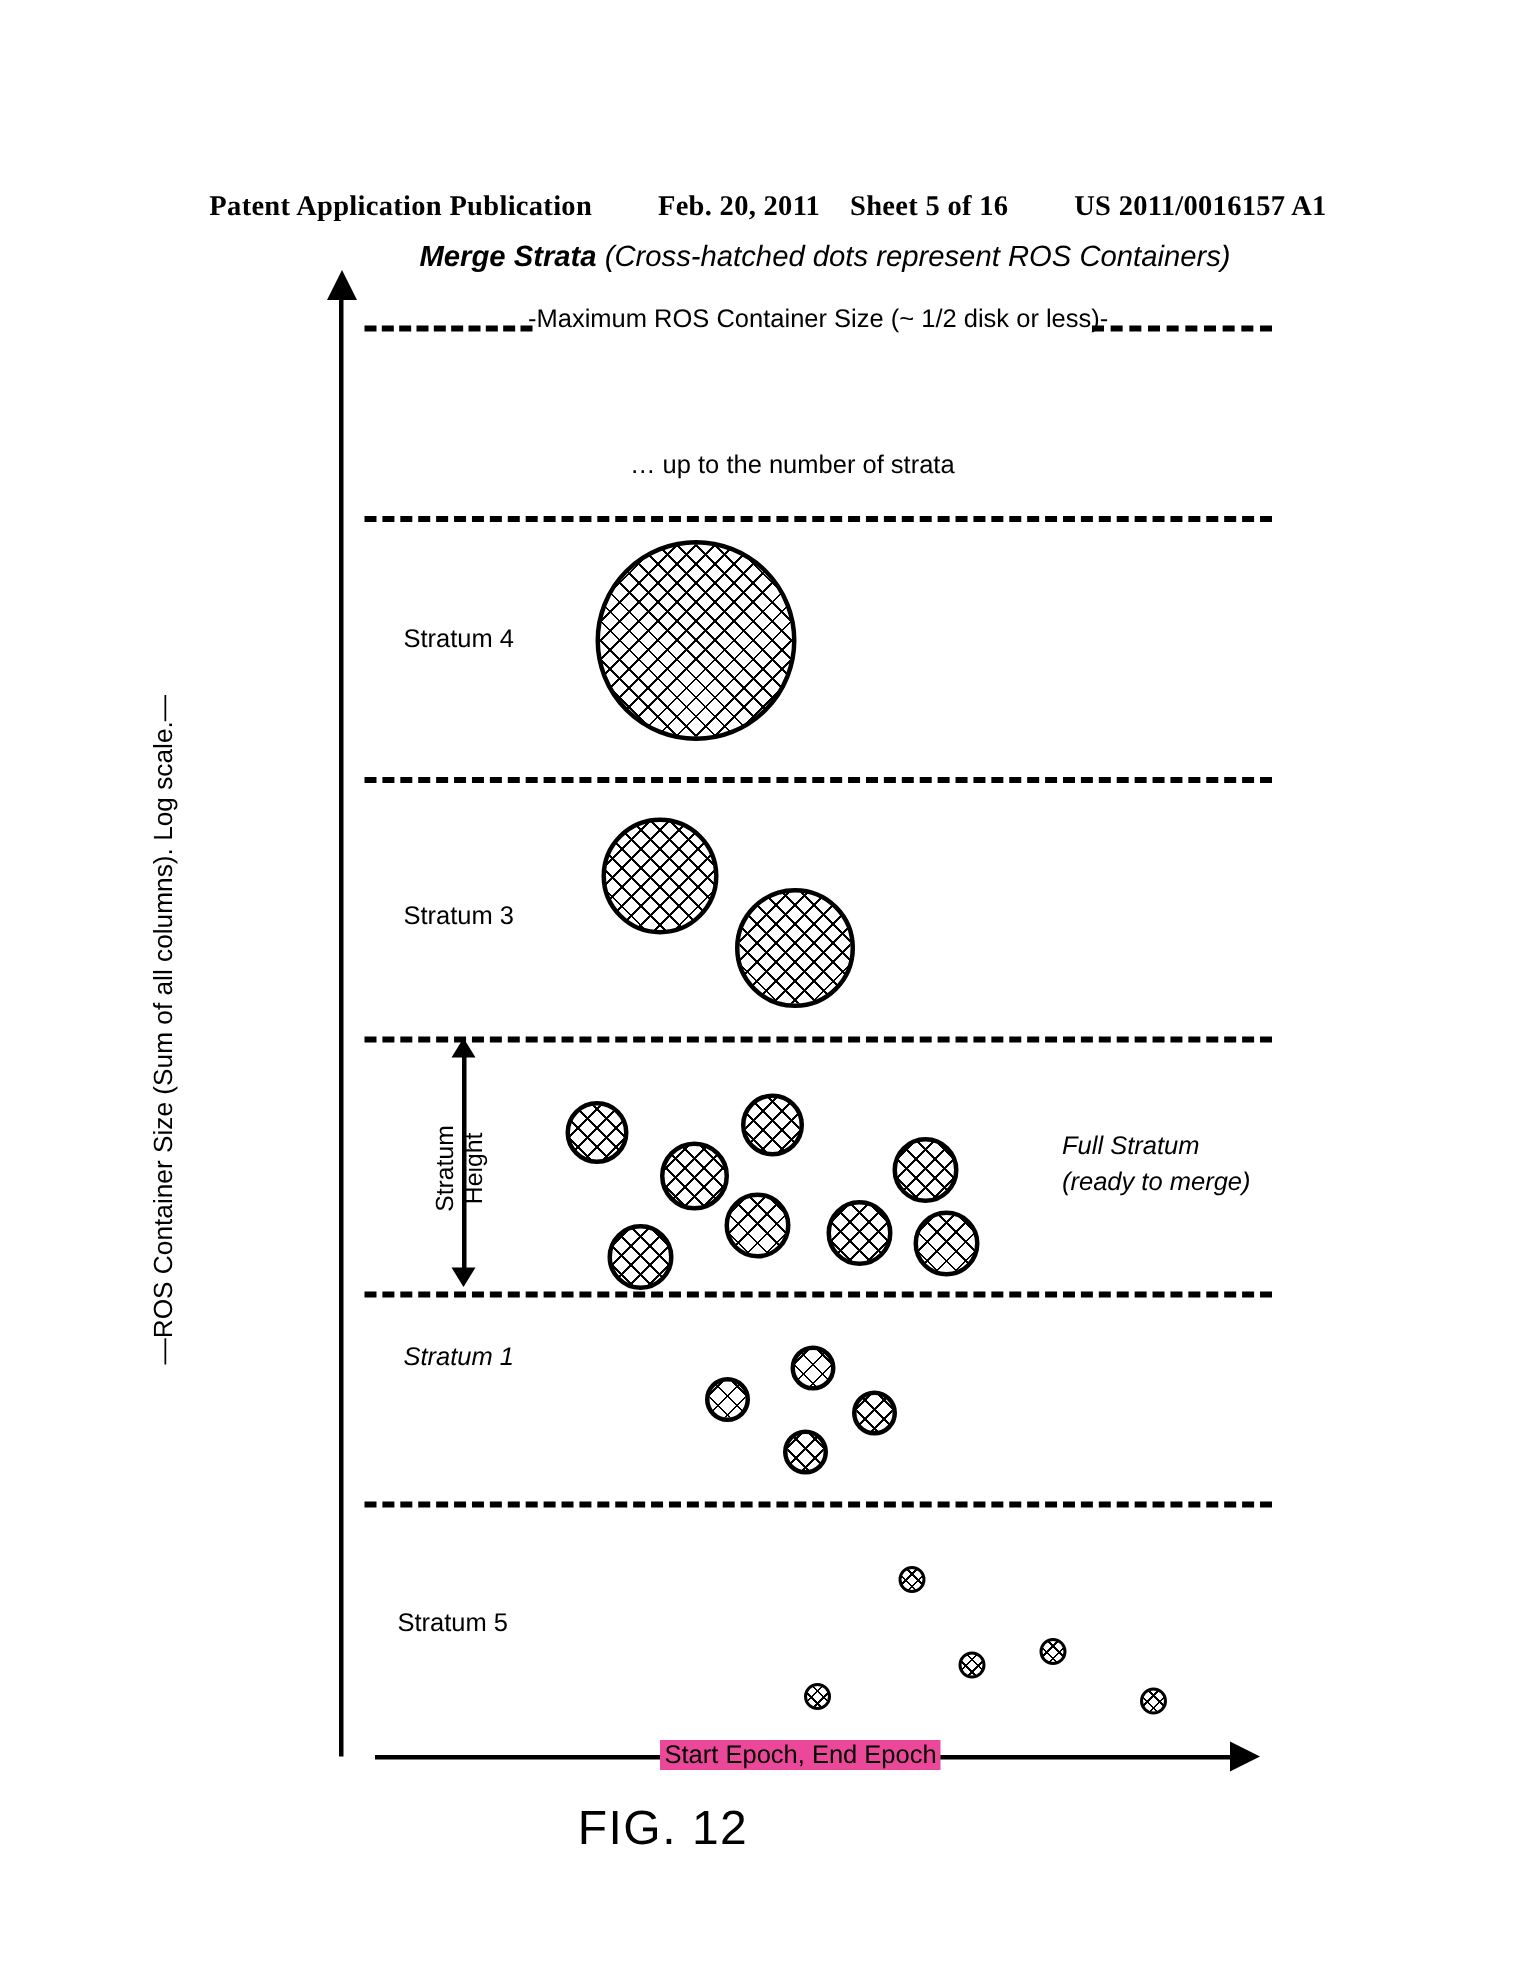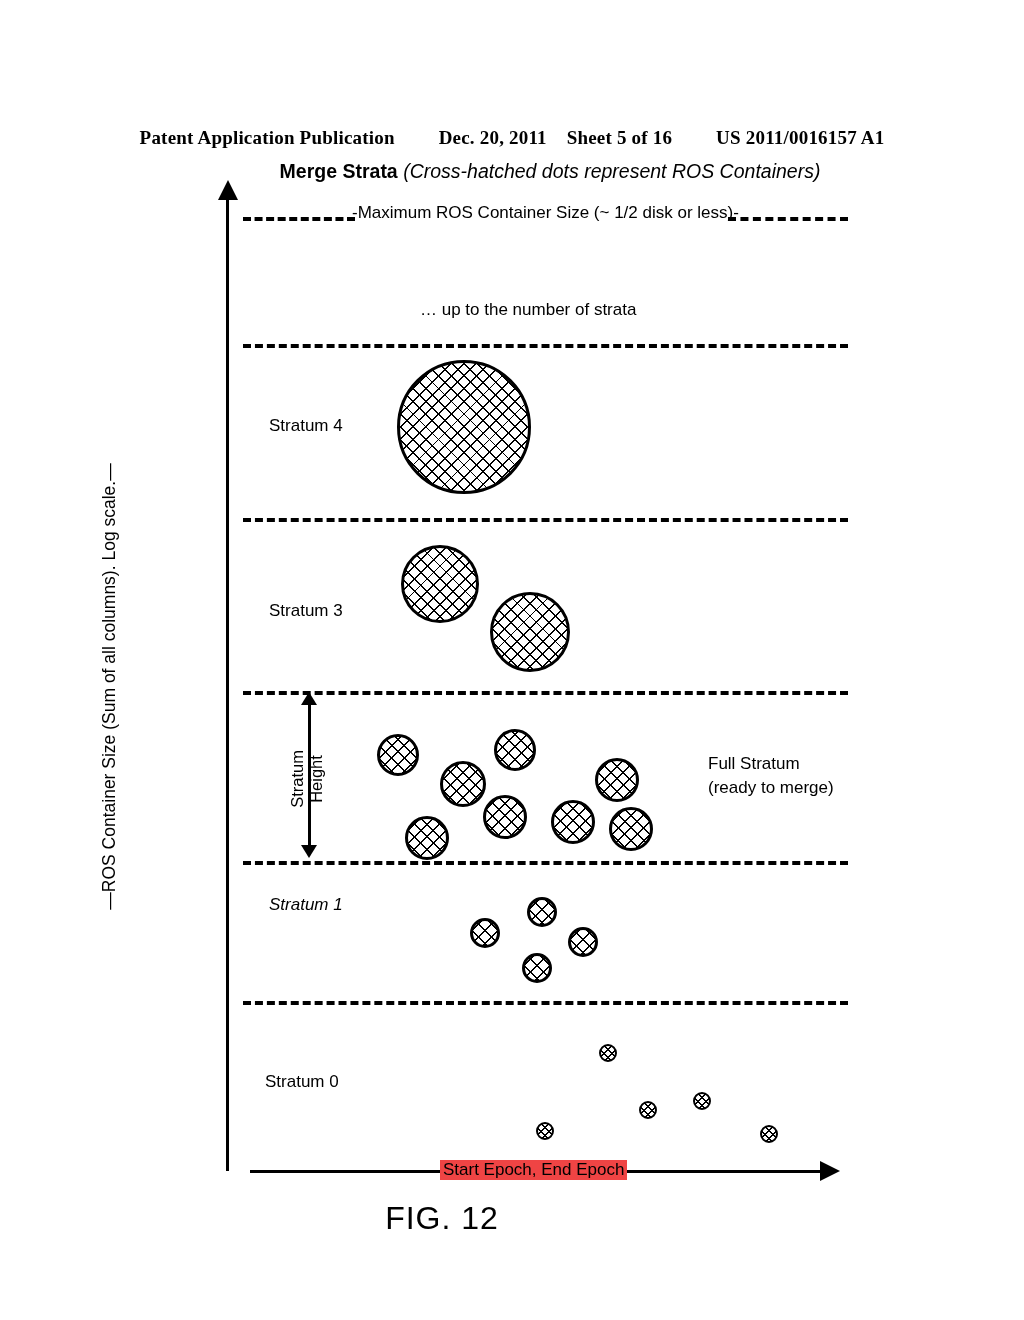--- a/index.html
+++ b/index.html
@@ -46,21 +46,21 @@
   
   #chart-title {
     position: absolute;
     left: 230px;
     top: 160px;
     width: 640px;
     text-align: center;
     font-size: 19.5px;
     white-space: nowrap;
   }
-  #chart-title .t-bold { font-weight: bold; }
+  #chart-title .t-bold { font-weight: bold; font-style: italic; }
   #chart-title .t-ital { font-style: italic; }
 
   
   .axis-line {
     position: absolute;
     background: #000;
   }
   #y-axis-line {
     left: 226px;
     top: 196px;
@@ -88,21 +88,21 @@
     top: 1161px;
     width: 0; height: 0;
     border-top: 10px solid transparent;
     border-bottom: 10px solid transparent;
     border-left: 20px solid #000;
   }
   #x-axis-label {
     position: absolute;
     left: 440px;
     top: 1160px;
-    background: #ef4444;
+    background: #ec4899;
     padding: 0 3px;
     font-size: 17px;
     white-space: nowrap;
   }
 
   
   #y-axis-label {
     position: absolute;
     left: -171px;
     top: 676px;
@@ -227,21 +227,21 @@
     font-family: "Liberation Sans", sans-serif;
     letter-spacing: 1px;
   }
 </style>
 </head>
 <body>
 
 <div id="patent-header">
   <span class="hdr-seg">Patent Application Publication</span>
   <span class="gap-a"></span>
-  <span class="hdr-seg">Dec. 20, 2011</span>
+  <span class="hdr-seg">Feb. 20, 2011</span>
   <span class="gap-b"></span>
   <span class="hdr-seg">Sheet 5 of 16</span>
   <span class="gap-c"></span>
   <span class="hdr-seg">US 2011/0016157 A1</span>
 </div>
 
 <div id="figure">
 
   <div id="chart-title">
     <span class="t-bold">Merge Strata</span>
@@ -264,23 +264,23 @@
 
   <div class="dash-line" style="top:344px"></div>
   <div class="dash-line" style="top:518px"></div>
   <div class="dash-line" style="top:691px"></div>
   <div class="dash-line" style="top:861px"></div>
   <div class="dash-line" style="top:1001px"></div>
 
   <div class="annot" style="left:269px; top:414px;">Stratum 4</div>
   <div class="annot" style="left:269px; top:599px;">Stratum 3</div>
   <div class="annot" style="left:269px; top:893px;font-style:italic;">Stratum 1</div>
-  <div class="annot" style="left:265px; top:1070px;">Stratum 0</div>
-
-  <div class="annot" style="left:708px; top:752px;">
+  <div class="annot" style="left:265px; top:1070px;">Stratum 5</div>
+
+  <div class="annot" style="left:708px; top:752px;font-style:italic;">
     <div>Full Stratum</div>
     <div>(ready to merge)</div>
   </div>
 
 
   <div id="stratum-height-group">
     <div id="sh-arrow-up"></div>
     <div id="sh-shaft"></div>
     <div id="sh-arrow-down"></div>
     <div id="stratum-height-label">Stratum

